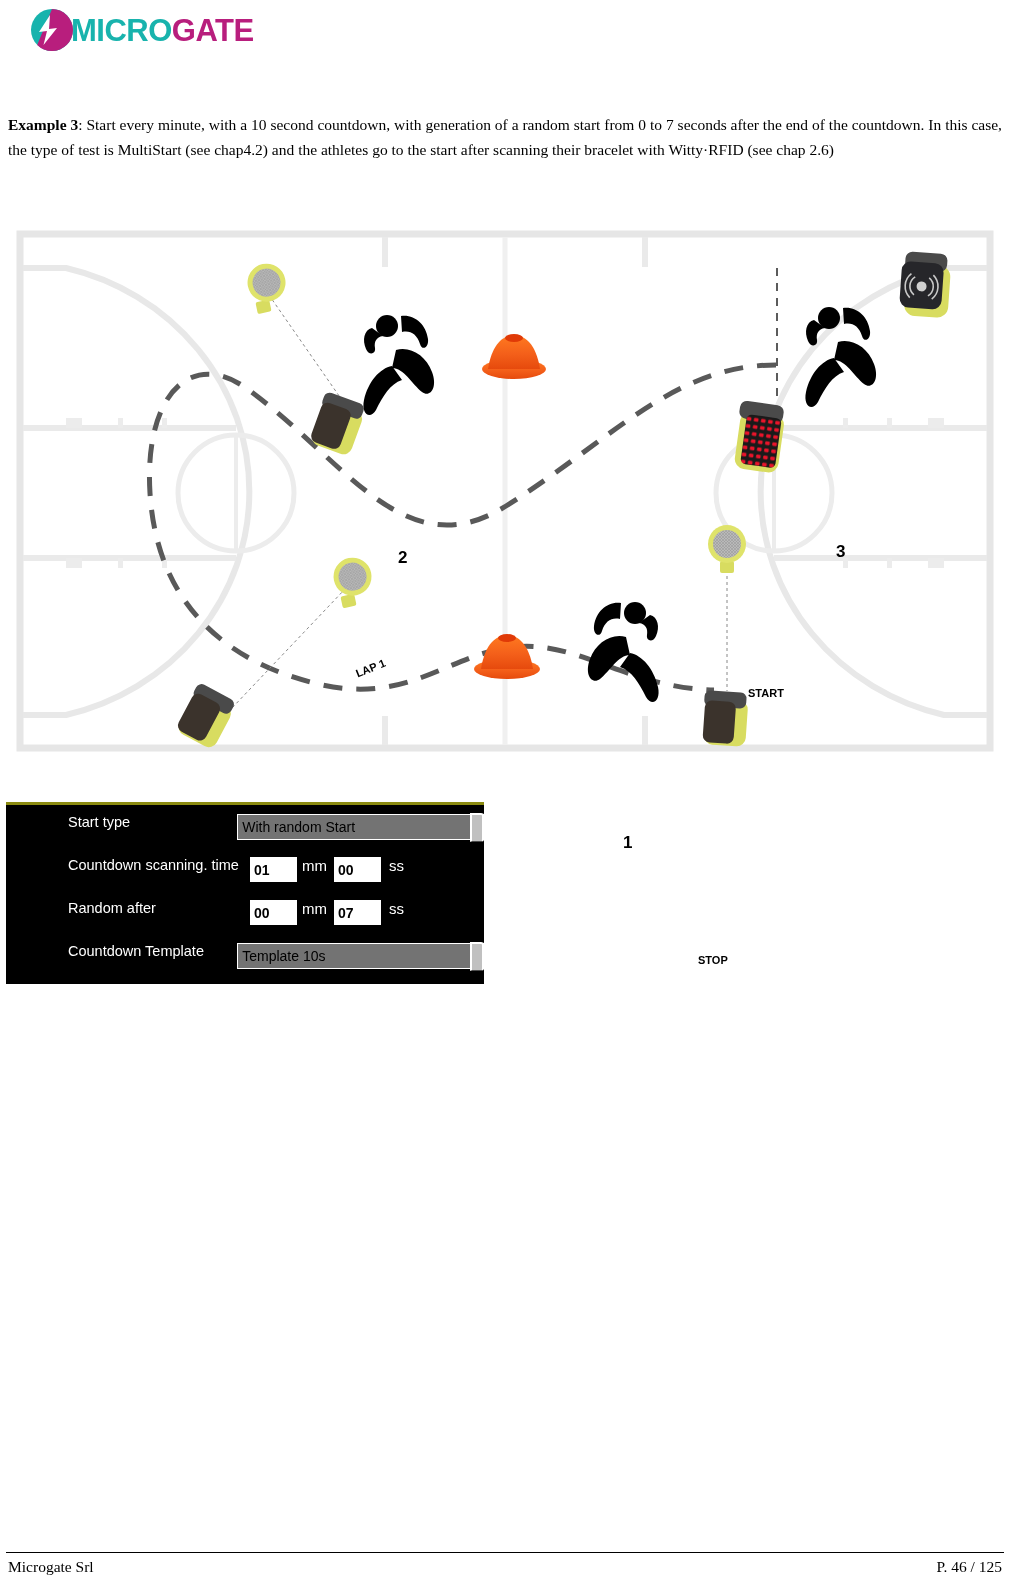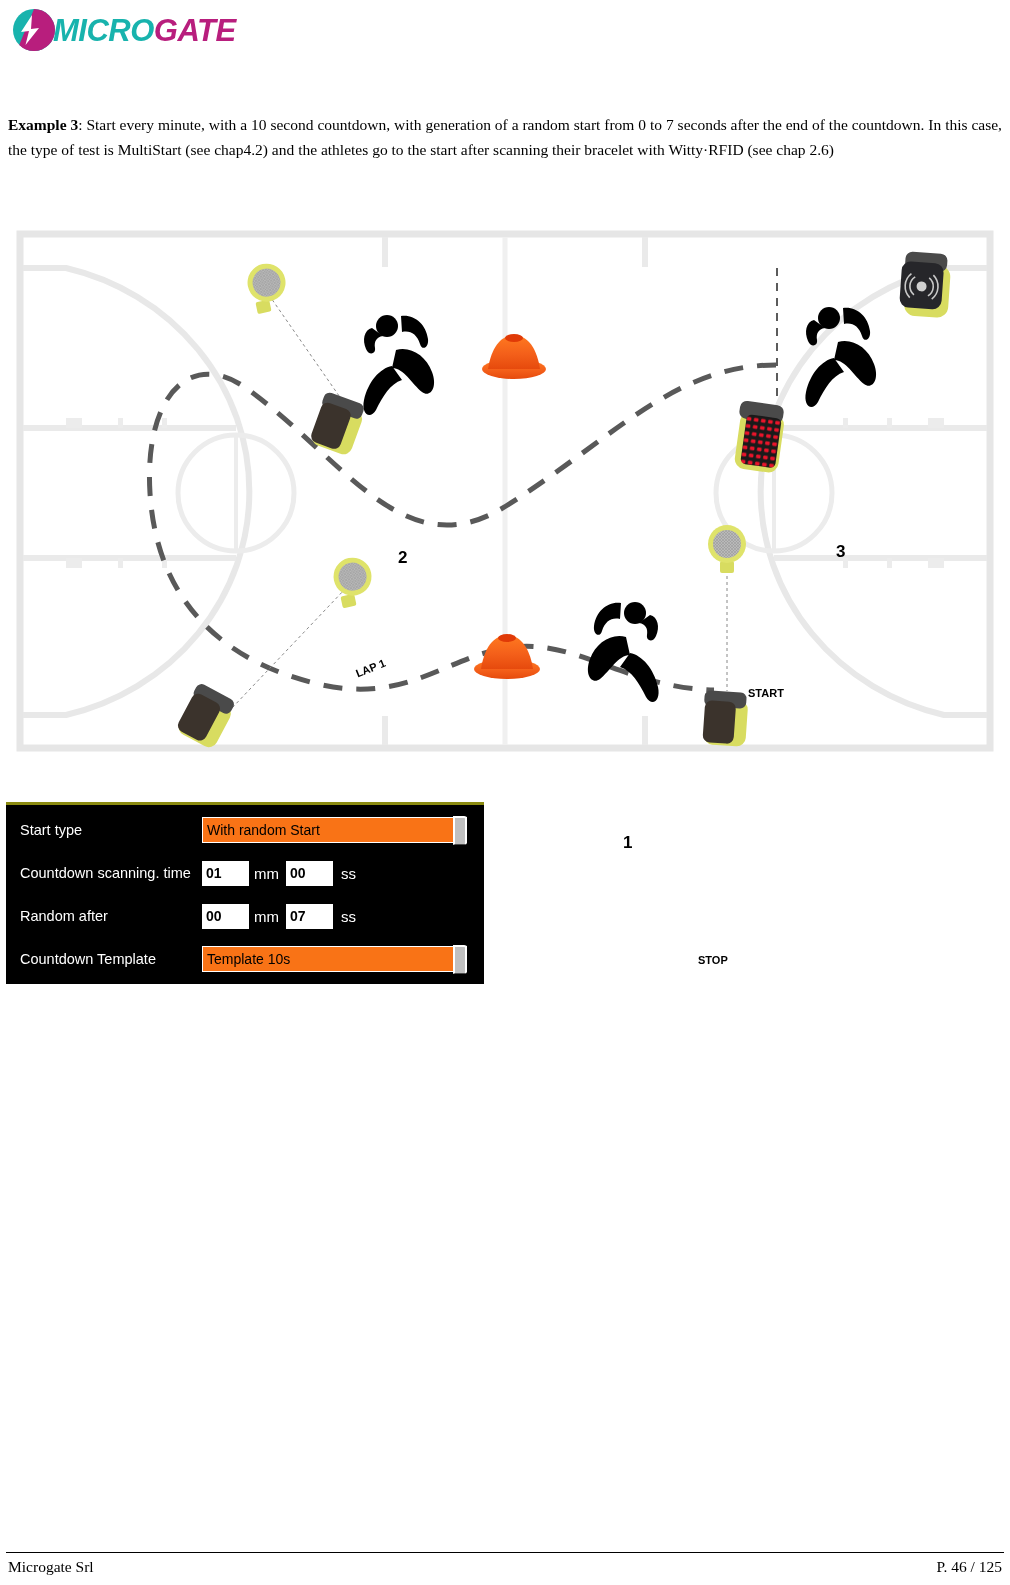--- a/index.html
+++ b/index.html
@@ -19,26 +19,25 @@
 
   
   .page-header {
     position: absolute;
     top: 0; left: 0;
     width: 1010px;
     height: 70px;
   }
   .logo-microgate {
     position: absolute;
-    left: 12px;
+    left: 30px;
     top: 6px;
     display: flex;
     align-items: center;
     height: 48px;
-    font-style: italic;
   }
   .mg-mark {
     width: 44px; height: 44px;
     position: relative;
     flex: 0 0 auto;
   }
   .mg-text {
     font-size: 31px;
     font-weight: bold;
     letter-spacing: -0.5px;
@@ -131,40 +130,41 @@
     background: #000000;
     border-top: 3px solid #8a8a10;
     box-sizing: border-box;
     font-family: "Liberation Sans", sans-serif;
   }
   .sp-row {
     position: absolute;
     left: 0; right: 0;
     height: 32px;
     display: flex;
-    align-items: center;
+    align-items: flex-start;
+    padding-left: 48px;
   }
   .sp-row.r1 { top: 9px; }
   .sp-row.r2 { top: 52px; }
   .sp-row.r3 { top: 95px; }
   .sp-row.r4 { top: 138px; }
 
   .sp-label {
     color: #ffffff;
     font-size: 14.5px;
     width: 196px;
     padding-left: 14px;
     box-sizing: border-box;
     letter-spacing: 0px;
   }
   .sp-combo {
     position: relative;
     width: 265px;
     height: 26px;
-    background: #f97316;
+    background: #737373;
     border: 1px solid #ffffff;
     box-sizing: border-box;
     display: flex;
     align-items: center;
     padding-left: 4px;
     color: #000;
     font-size: 14px;
   }
   .sp-combo .arrow-btn {
     position: absolute;

